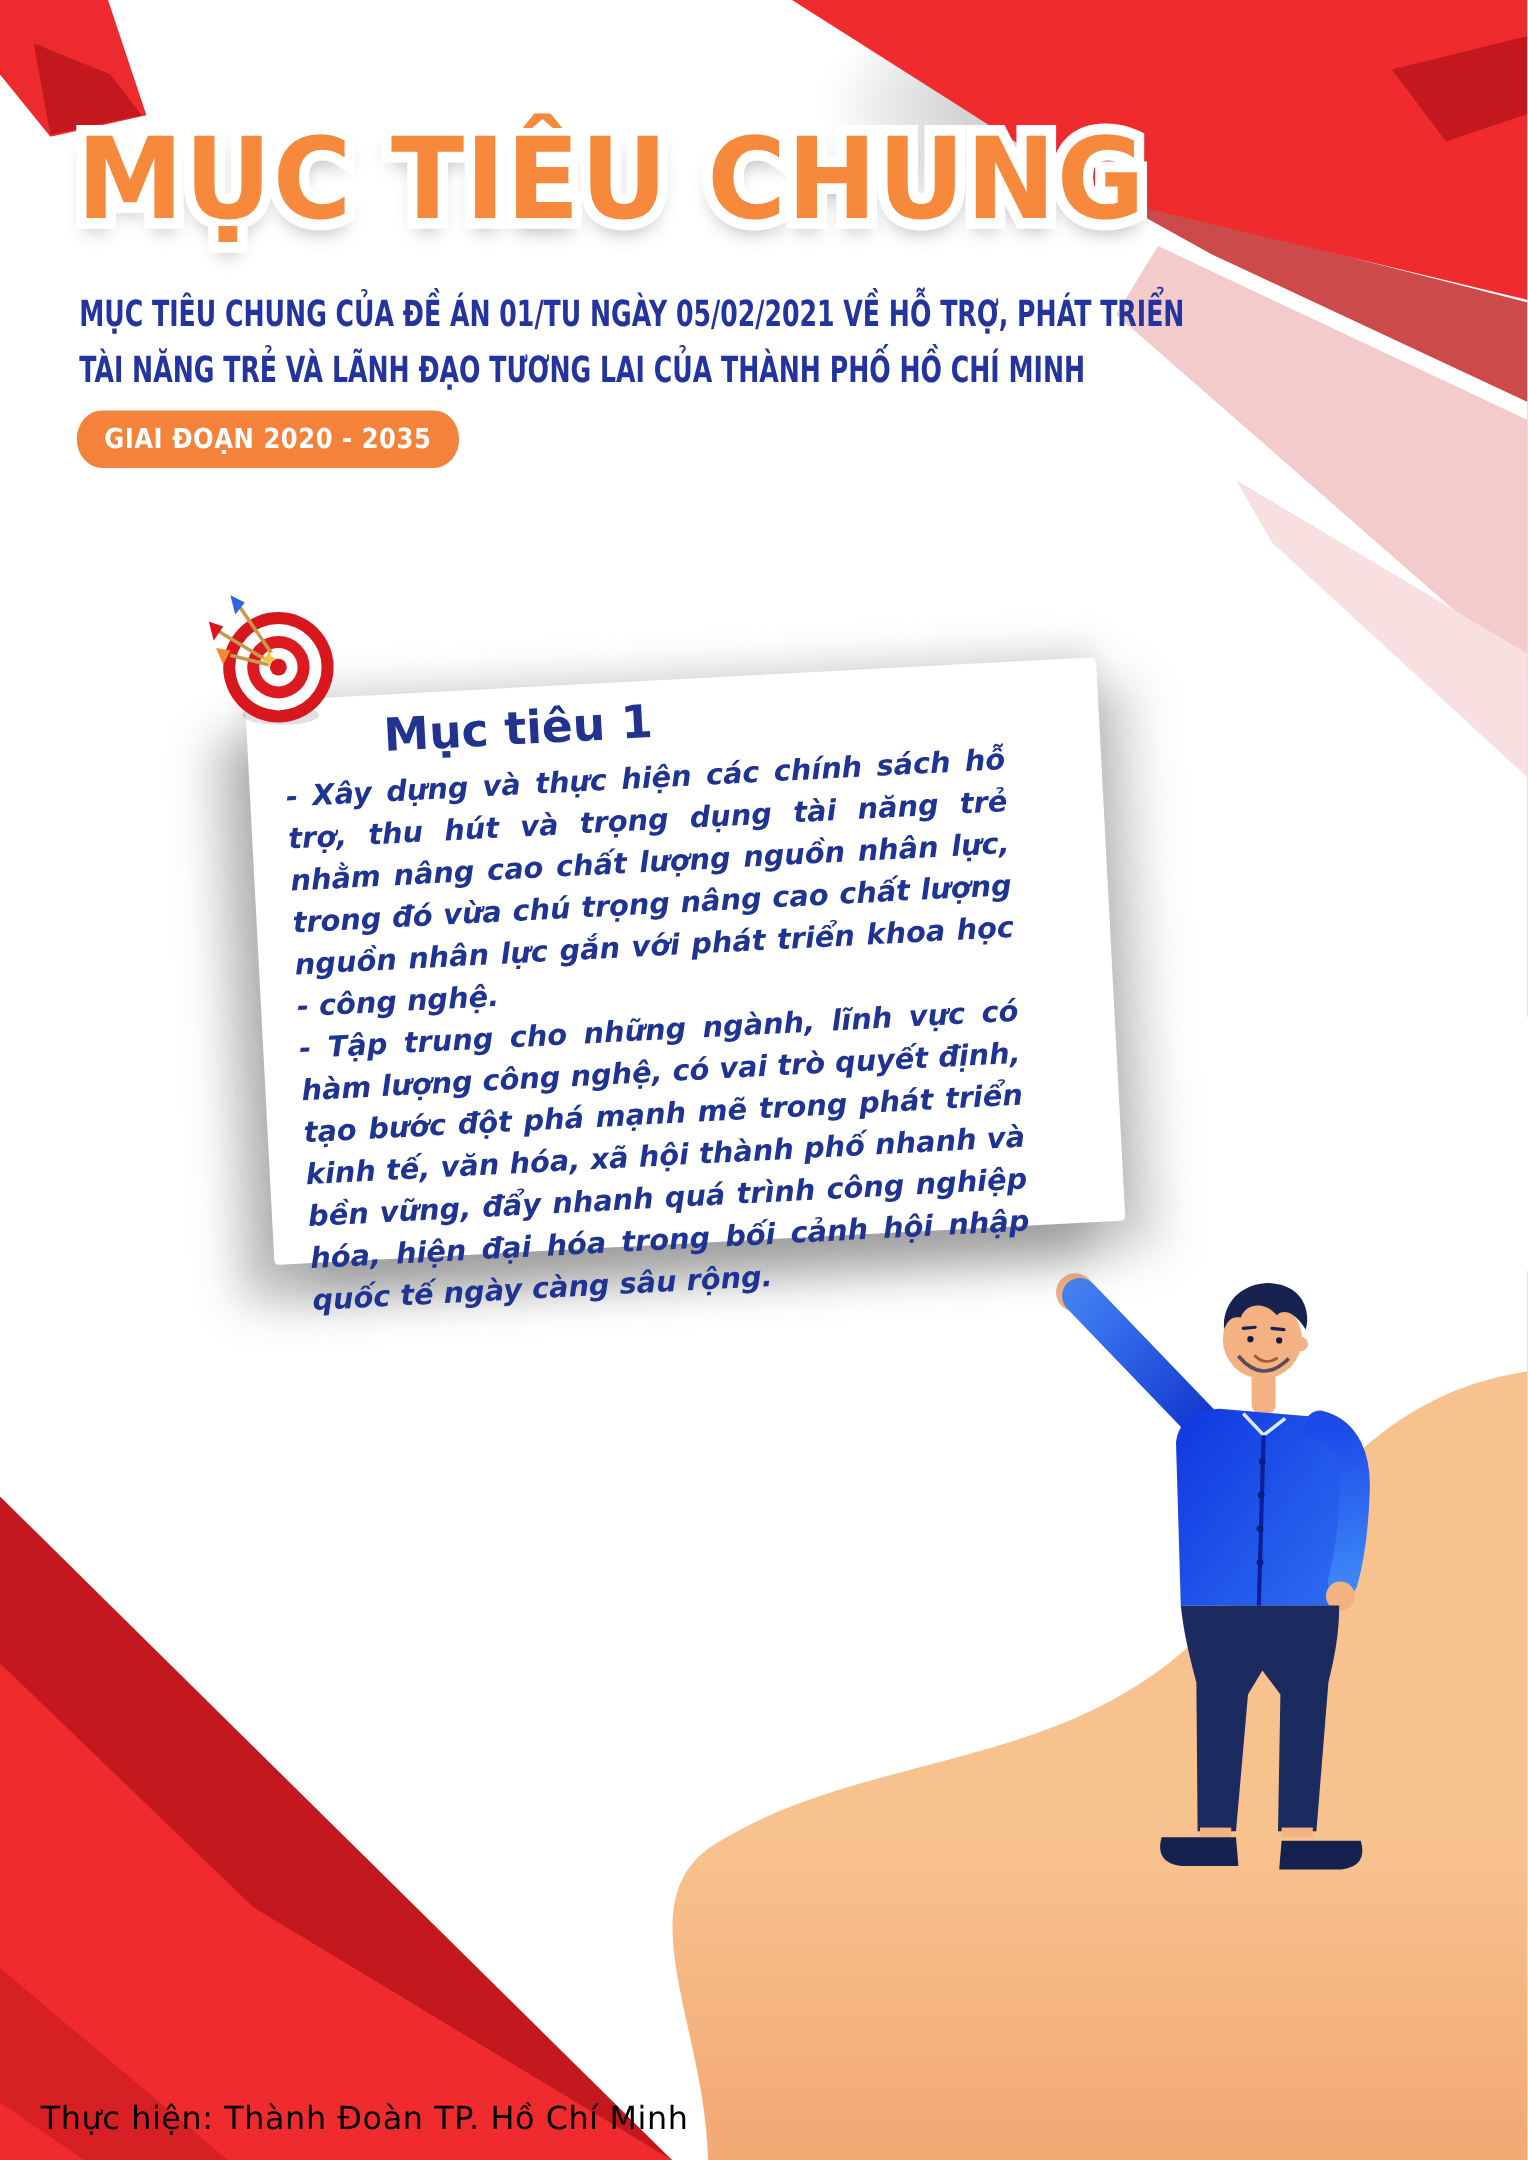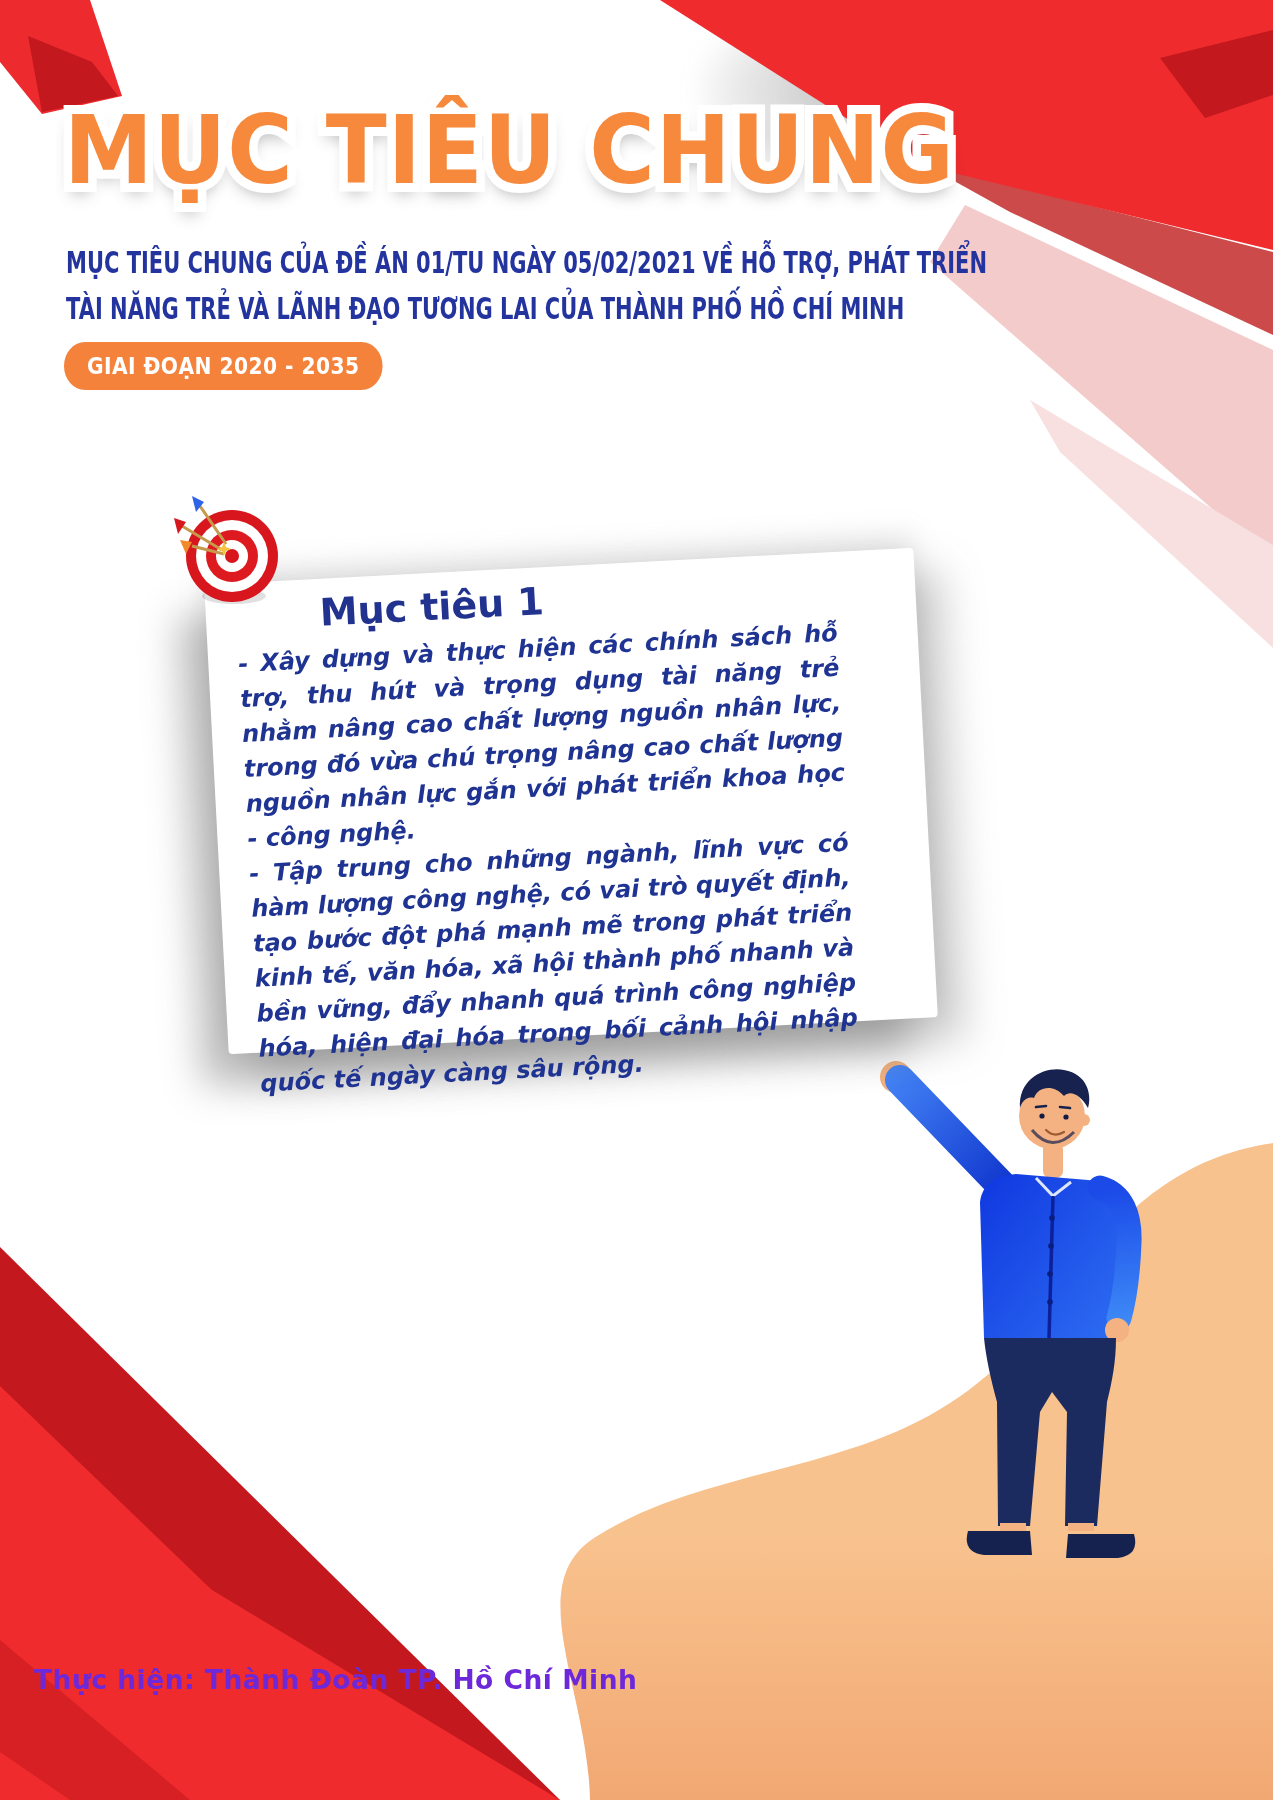--- a/index.html
+++ b/index.html
@@ -64,21 +64,21 @@
                0 -14px 26px rgba(140,140,140,.22);}
   .card-inner{position:absolute;left:30px;top:12px;width:640px;}
   .card-heading{margin-left:84px;color:#21338F;font-size:38px;font-weight:800;}
   .card-body{width:600px;margin-top:8px;color:#1F3392;font-size:24px;font-weight:700;
     font-style:italic;line-height:35px;text-align:justify;}
   .card-body p{margin:0;}
 
   .target-icon{left:170px;top:492px;width:124px;height:124px;}
 
   
-  .footer{left:34px;top:1664px;color:#6d28d9;font-size:26.5px;font-weight:700;
+  .footer{left:34px;top:1750px;color:#000000;font-size:26.5px;font-weight:400;
     letter-spacing:.5px;}
 
   
   .hill{left:0;top:0;width:1273px;height:1800px;}
   .person{left:850px;top:1050px;width:340px;height:530px;}
 </style>
 </head>
 <body>
 
 <div class="canvas">

